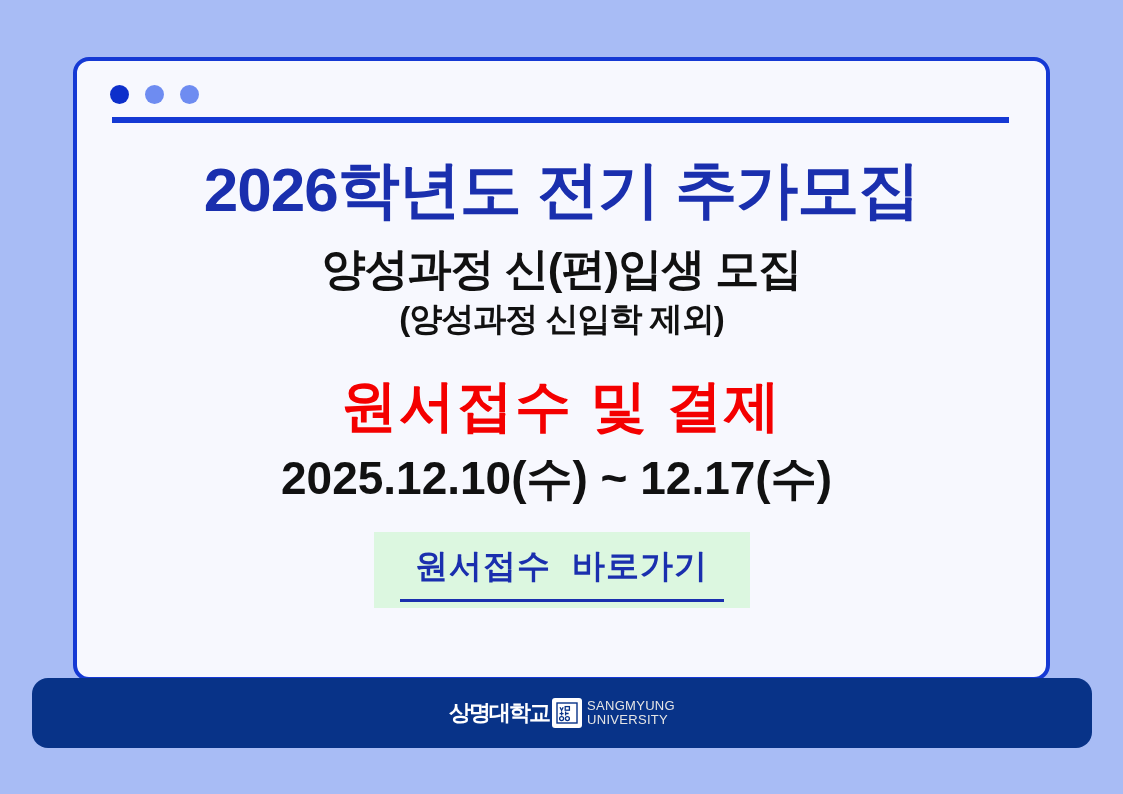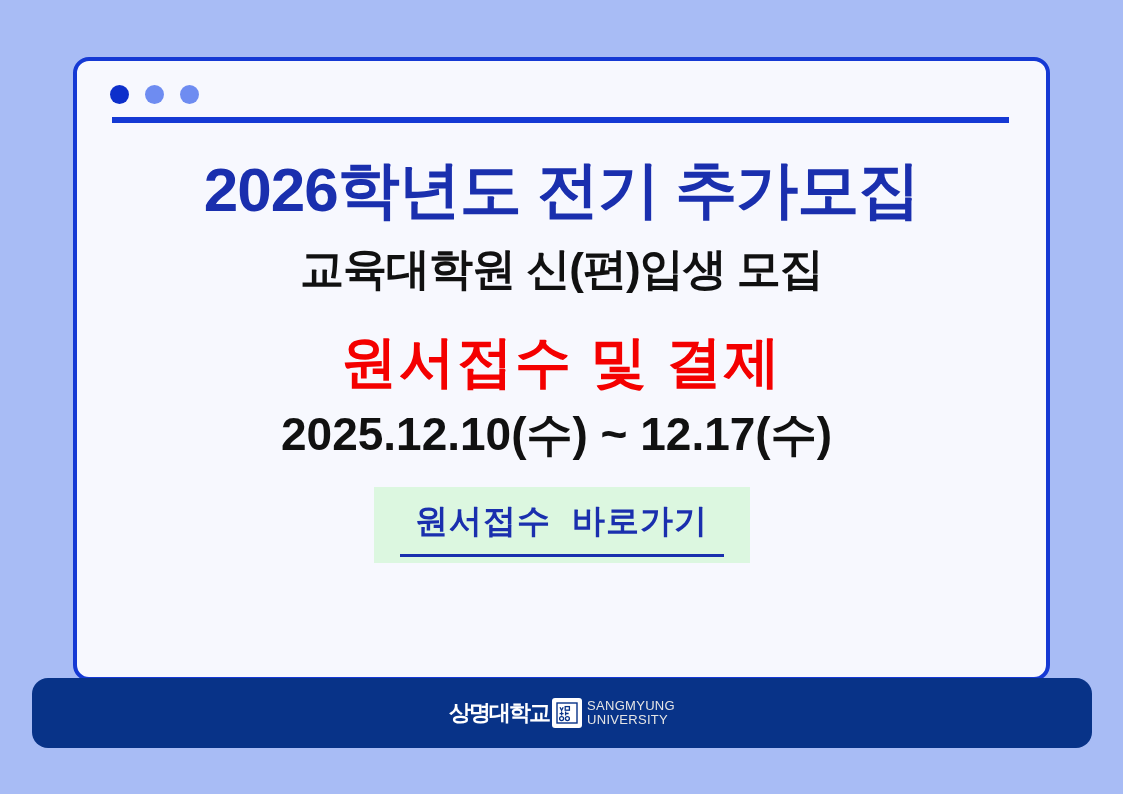--- a/index.html
+++ b/index.html
@@ -212,22 +212,23 @@
       <span class="dot dot-2"></span>
       <span class="dot dot-3"></span>
     </div>
 
     <div class="rule"></div>
 
     <div class="content">
 
       <h1 class="title-main">2026학년도 전기 추가모집</h1>
 
-      <h2 class="title-sub">교육대학원 신(편)입생 모집</h2>
-
+      <h2 class="title-sub">양성과정 신(편)입생 모집</h2>
+
+      <p class="title-note">(양성과정 신입학 제외)</p>
 
       <p class="headline-red">원서접수 및 결제</p>
 
       <p class="date-line">2025.12.10(수) ~ 12.17(수)</p>
 
       <div class="cta-wrap">
         <span class="cta-label">원서접수 바로가기</span>
         <span class="cta-underline"></span>
       </div>
 

